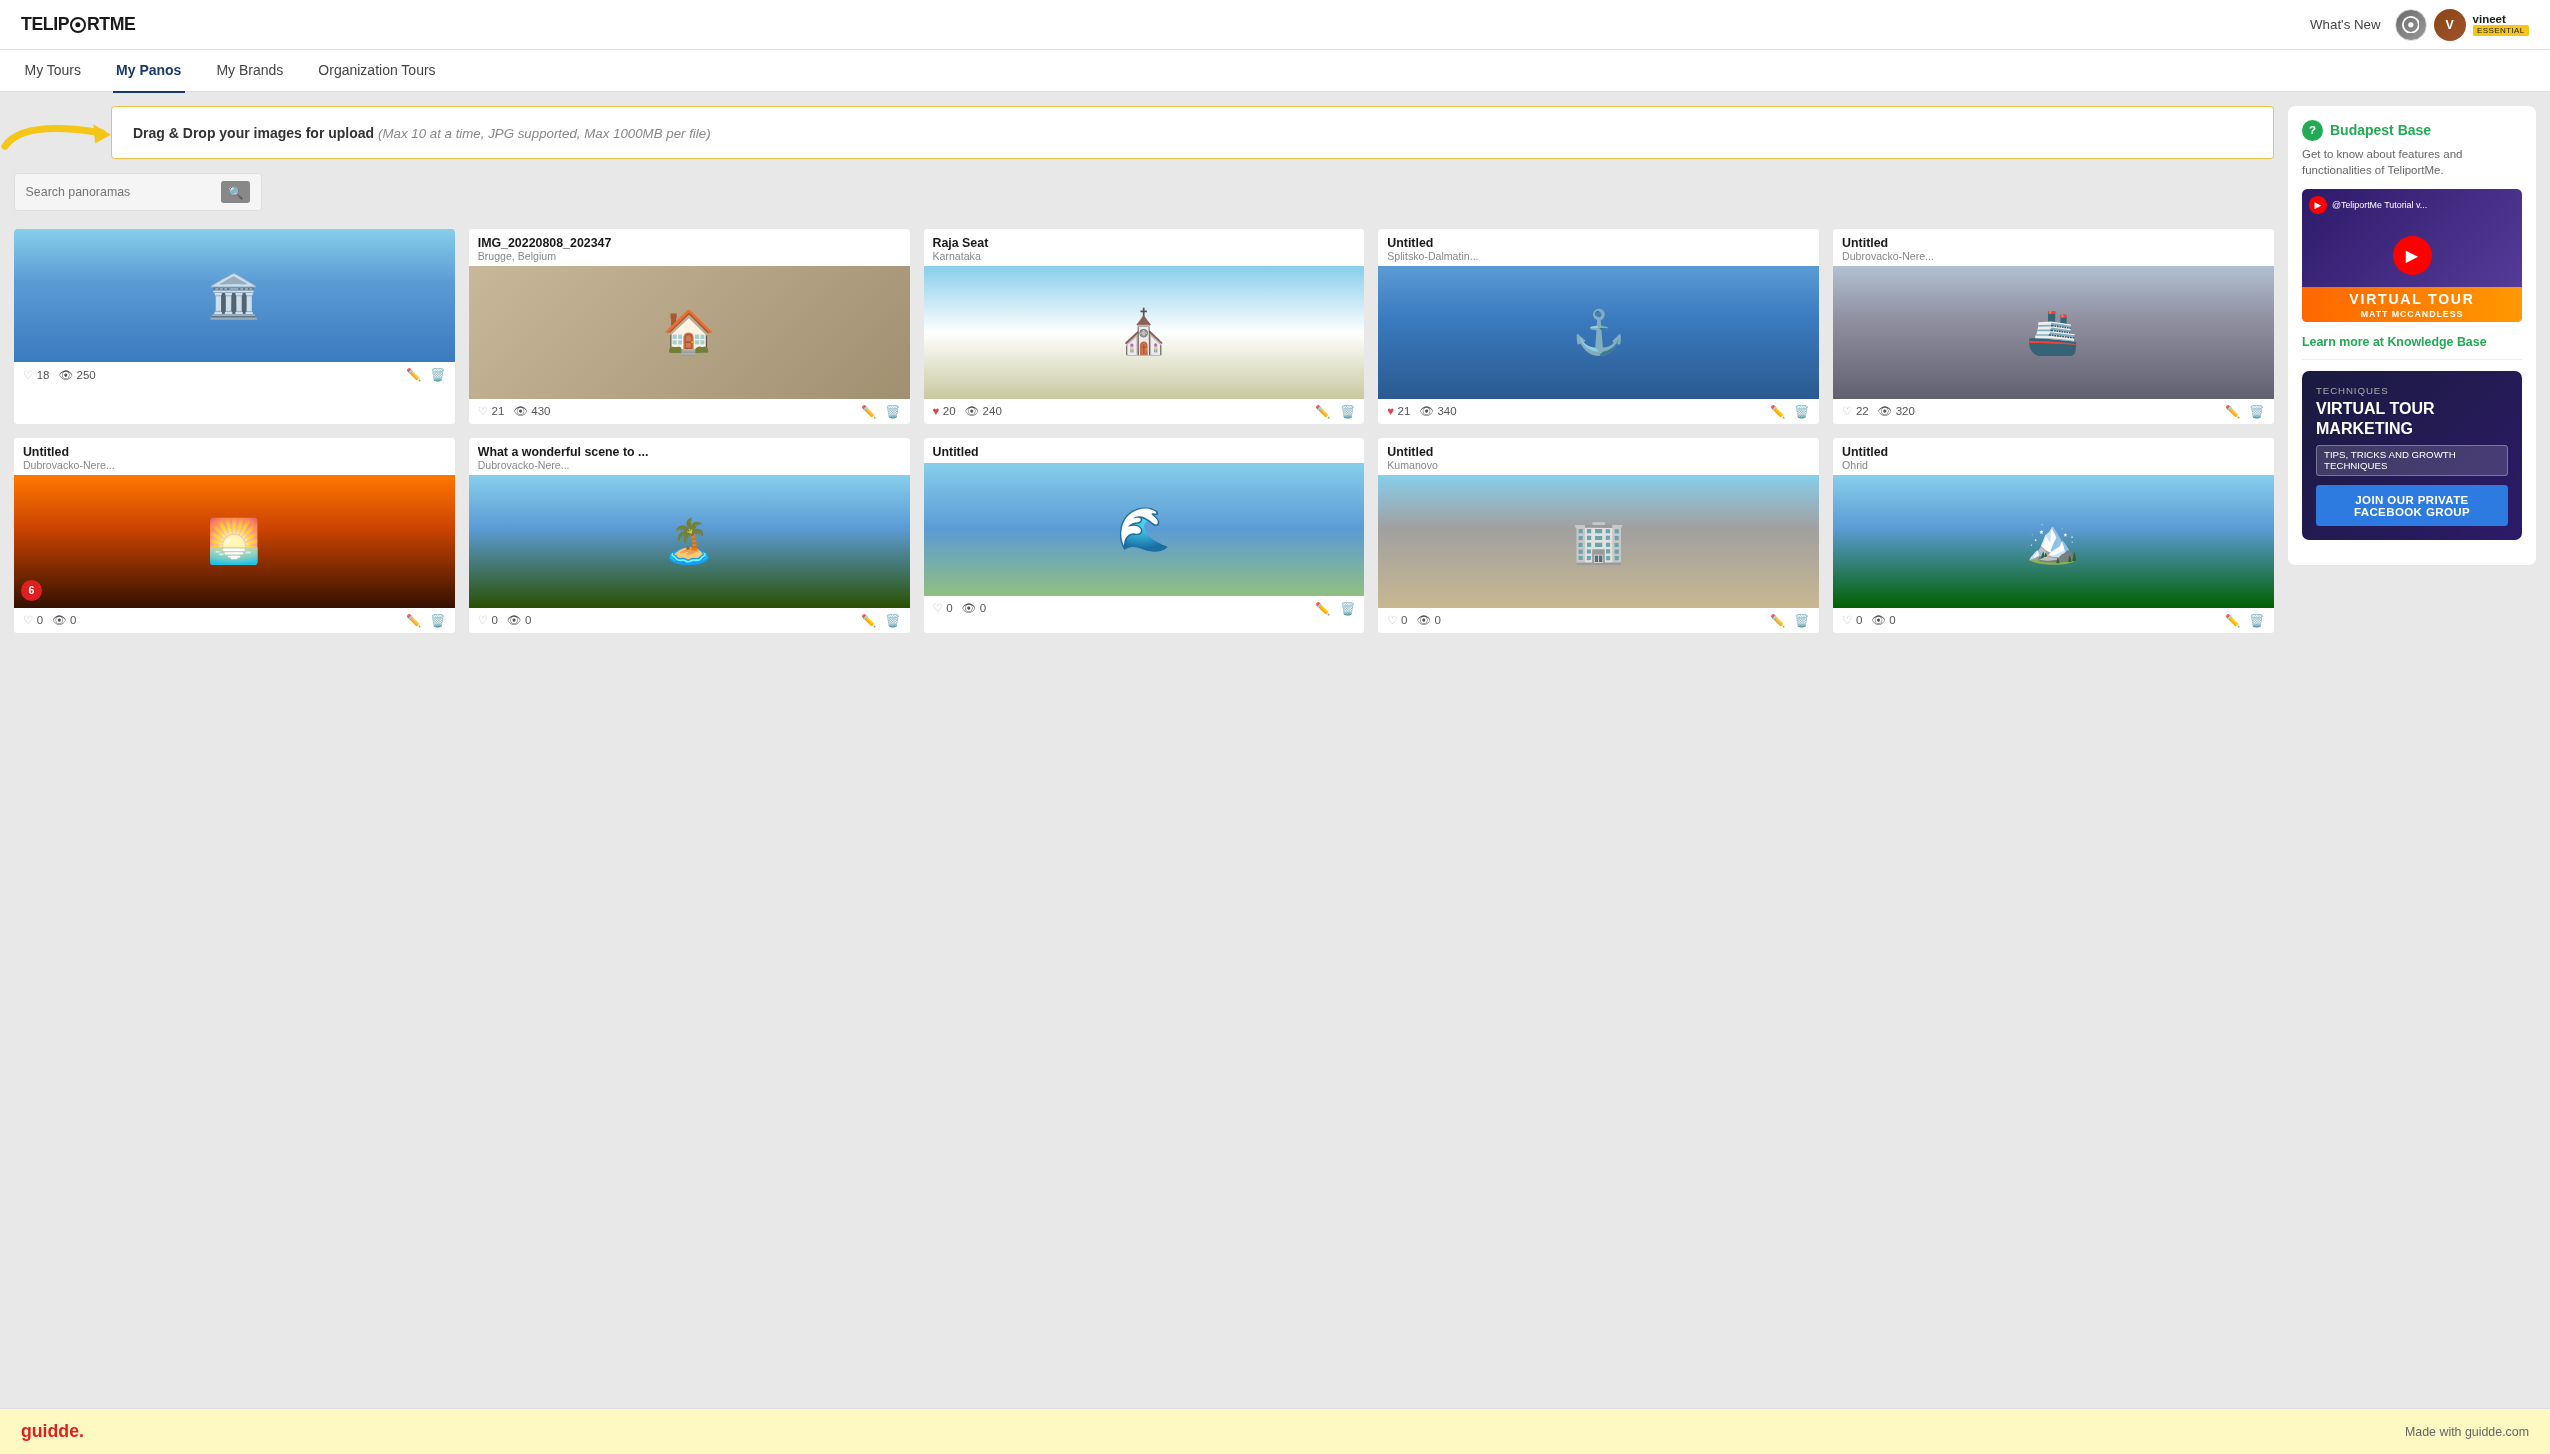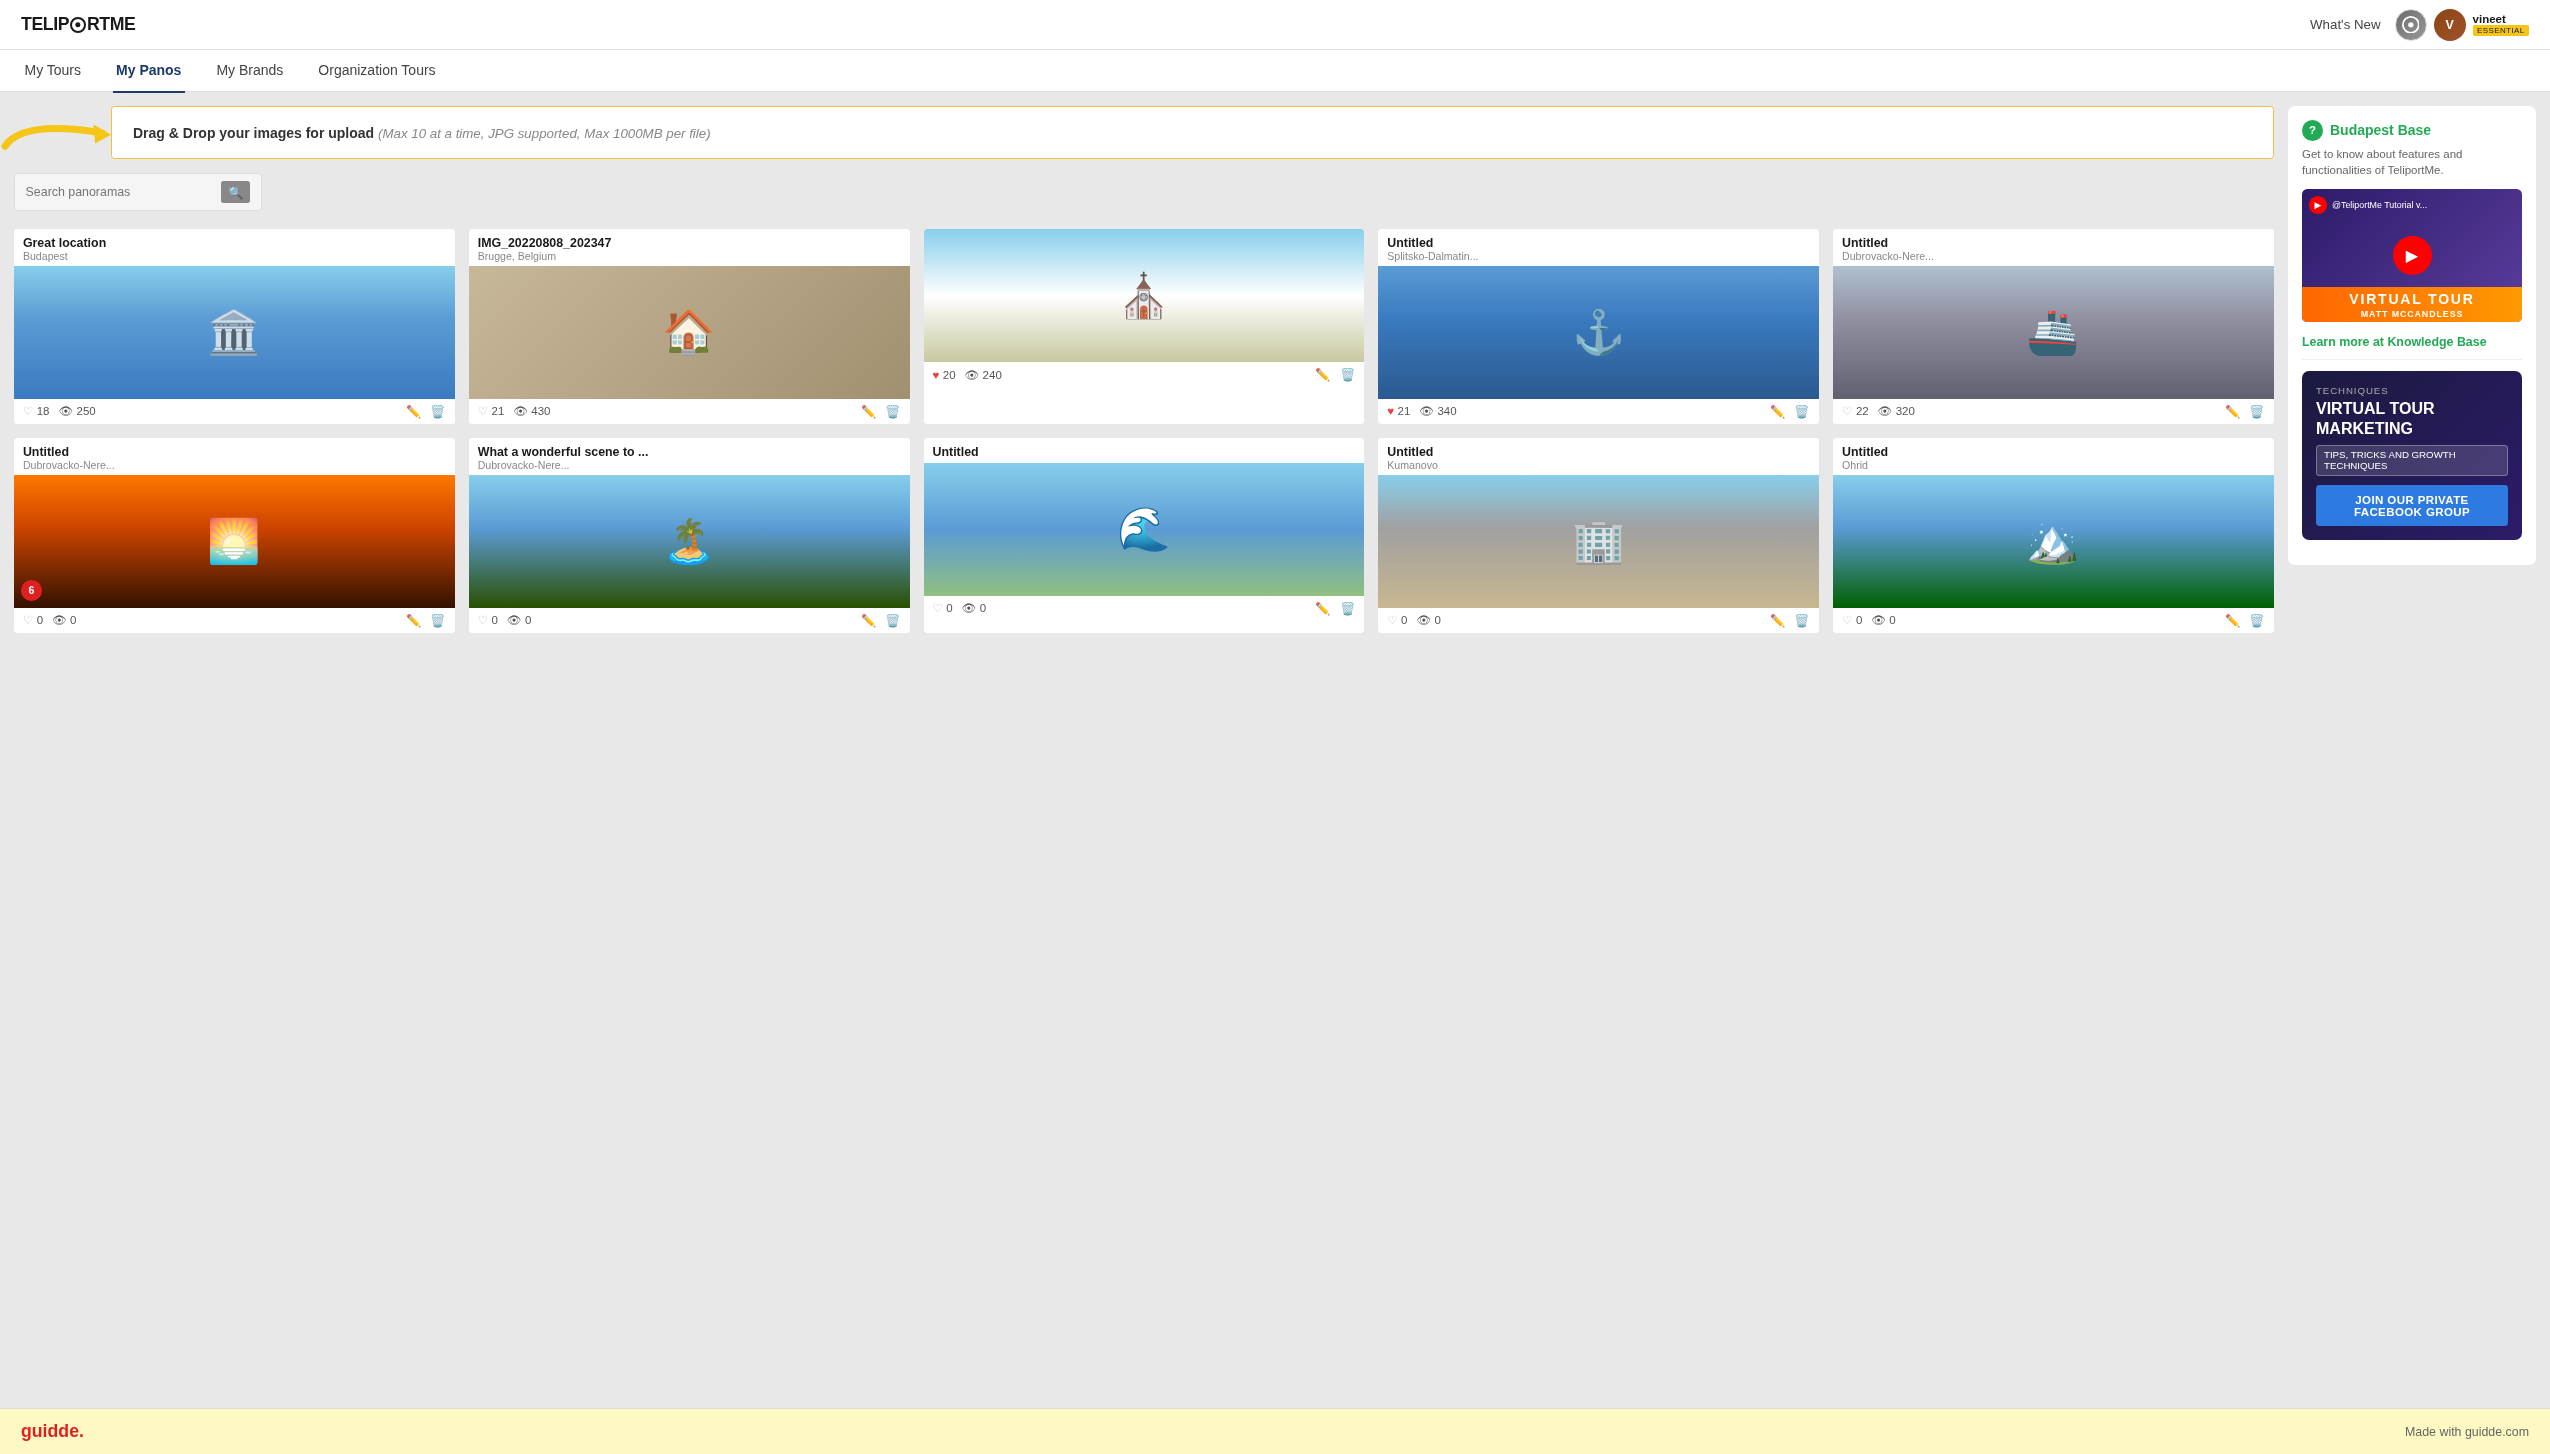--- a/index.html
+++ b/index.html
@@ -456,24 +456,20 @@
     </div>
 
     <div class="search-bar">
       <input class="search-input" type="text" placeholder="Search panoramas" style="">
       <button class="search-icon-btn">🔍</button>
     </div>
 
     <div class="pano-grid">
 
       <div class="pano-card">
-        <div class="pano-card-header">
-          <div class="pano-title">Great location</div>
-          <div class="pano-location">Budapest</div>
-        </div>
         <div class="pano-thumb-placeholder bg-blue-sky">
           <span style="font-size:43px;">🏛️</span>
         </div>
         <div class="pano-actions">
           <div class="pano-stat">
             <span class="heart-gray">♡</span>
             <span>18</span>
           </div>
           <div class="pano-stat">
             <span>👁</span>
@@ -504,20 +500,24 @@
             <span>430</span>
           </div>
           <div class="pano-action-icons">
             <button class="icon-btn">✏️</button>
             <button class="icon-btn">🗑️</button>
           </div>
         </div>
       </div>
 
       <div class="pano-card">
+        <div class="pano-card-header">
+          <div class="pano-title">Raja Seat</div>
+          <div class="pano-location">Karnataka</div>
+        </div>
         <div class="pano-thumb-placeholder bg-white-arch">
           <span style="font-size:43px;">⛪</span>
         </div>
         <div class="pano-actions">
           <div class="pano-stat">
             <span class="heart-red">♥</span>
             <span>20</span>
           </div>
           <div class="pano-stat">
             <span>👁</span>

